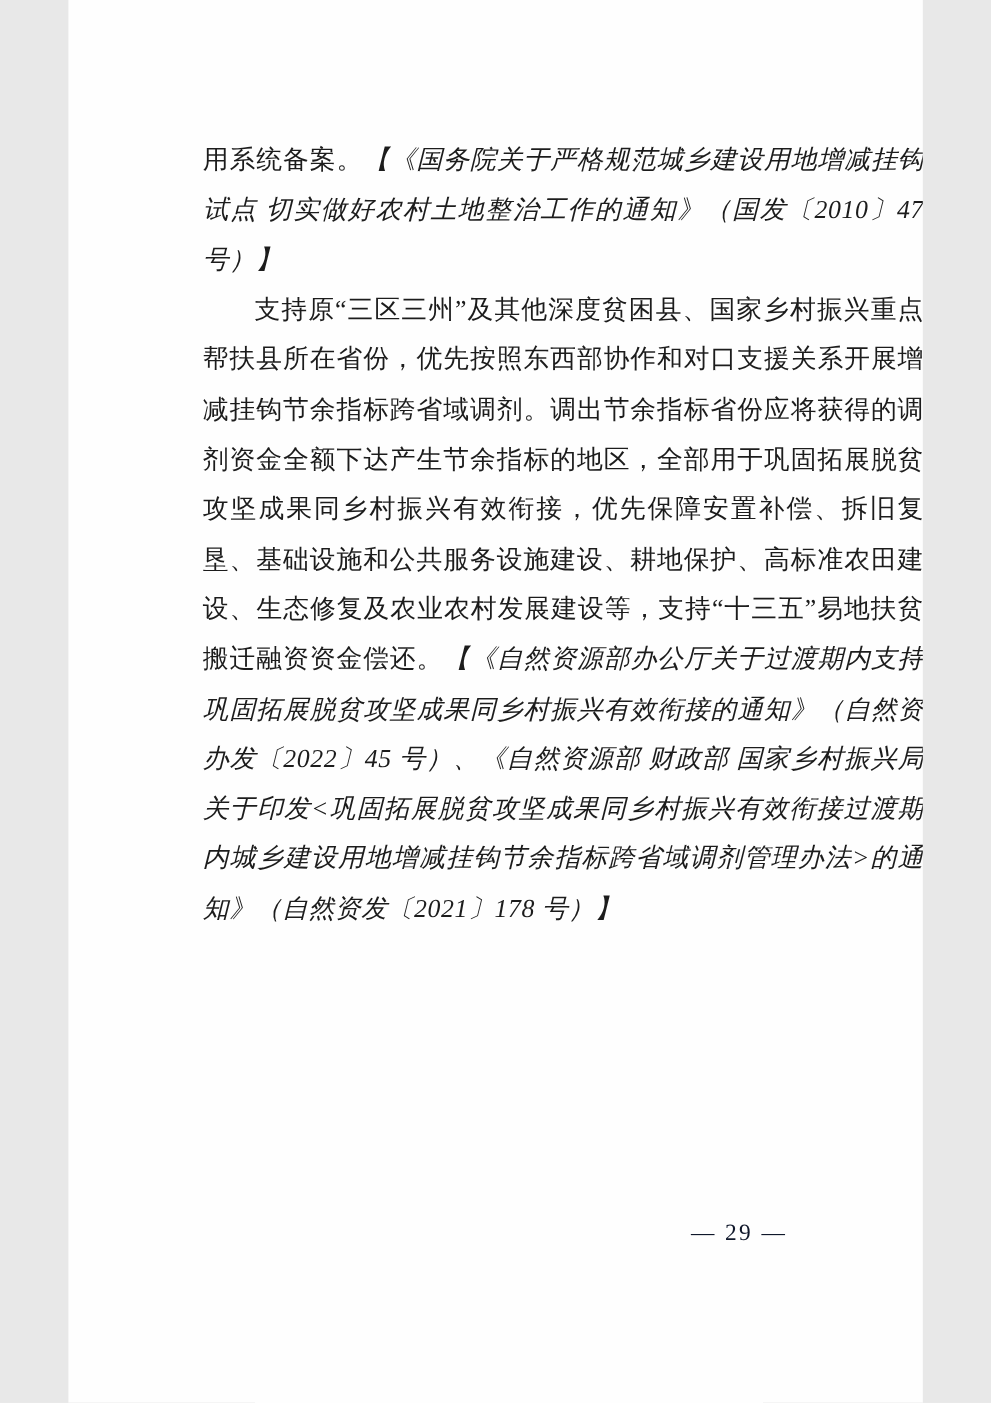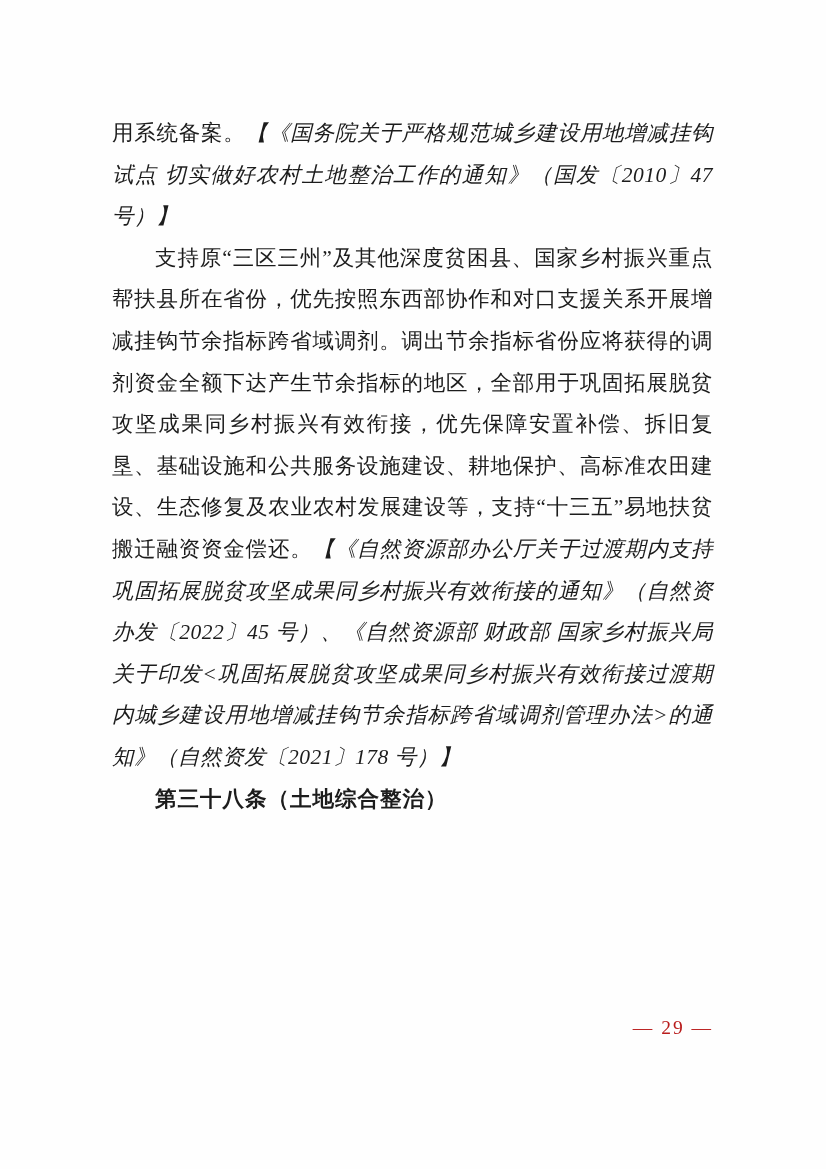--- a/index.html
+++ b/index.html
@@ -2,21 +2,21 @@
 <html lang="zh"><head>
 <meta charset="utf-8">
 <style>
   html, body {
     margin: 0;
     padding: 0;
     background: #e8e8e8;
   }
   .page {
     position: relative;
-    width: 826px;
+    width: 712px;
     height: 1169px;
     margin: 0 auto;
     background: #fefefe;
     color: #1c1c1c;
     font-family: "Liberation Serif", "DejaVu Serif", serif;
     overflow: hidden;
   }
   .content {
     position: absolute;
     left: 112px;
@@ -46,27 +46,26 @@
     font-weight: bold;
     letter-spacing: 1px;
   }
   .page-number {
     position: absolute;
     top: 1013px;
     right: 113px;
     font-size: 19.5px;
     line-height: 30px;
     letter-spacing: 2px;
-    color: #b91c1c;
+    color: #0f172a;
     font-family: "Liberation Serif", "DejaVu Serif", serif;
   }
 </style>
 </head>
 <body>
 
 <div class="page">
   <div class="content">
       <p class="para"><span class="seg-body">用系统备案。</span><span class="seg-cite">【《国务院关于严格规范城乡建设用地增减挂钩试点 切实做好农村土地整治工作的通知》（国发〔2010〕47 号）】</span></p>
       <p class="para indent"><span class="seg-body">支持原“三区三州”及其他深度贫困县、国家乡村振兴重点帮扶县所在省份，优先按照东西部协作和对口支援关系开展增减挂钩节余指标跨省域调剂。调出节余指标省份应将获得的调剂资金全额下达产生节余指标的地区，全部用于巩固拓展脱贫攻坚成果同乡村振兴有效衔接，优先保障安置补偿、拆旧复垦、基础设施和公共服务设施建设、耕地保护、高标准农田建设、生态修复及农业农村发展建设等，支持“十三五”易地扶贫搬迁融资资金偿还。</span><span class="seg-cite">【《自然资源部办公厅关于过渡期内支持巩固拓展脱贫攻坚成果同乡村振兴有效衔接的通知》（自然资办发〔2022〕45 号）、《自然资源部 财政部 国家乡村振兴局关于印发&lt;巩固拓展脱贫攻坚成果同乡村振兴有效衔接过渡期内城乡建设用地增减挂钩节余指标跨省域调剂管理办法&gt;的通知》（自然资发〔2021〕178 号）】</span></p>
-      <p class="para indent"><span class="seg-heading">第三十八条（土地综合整治）</span></p>
     </div>
   <div class="page-number">— 29 —</div>
 </div>
 
 </body></html>

